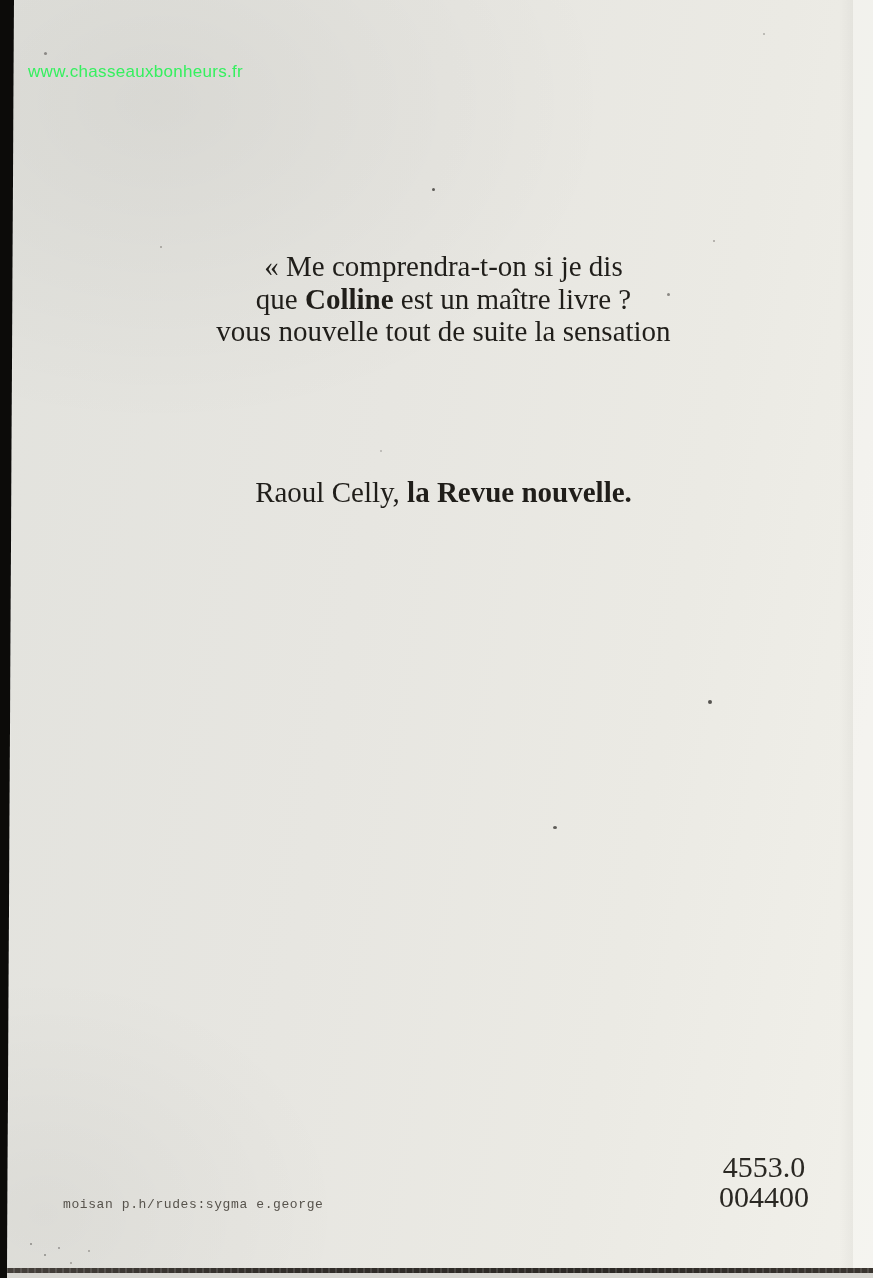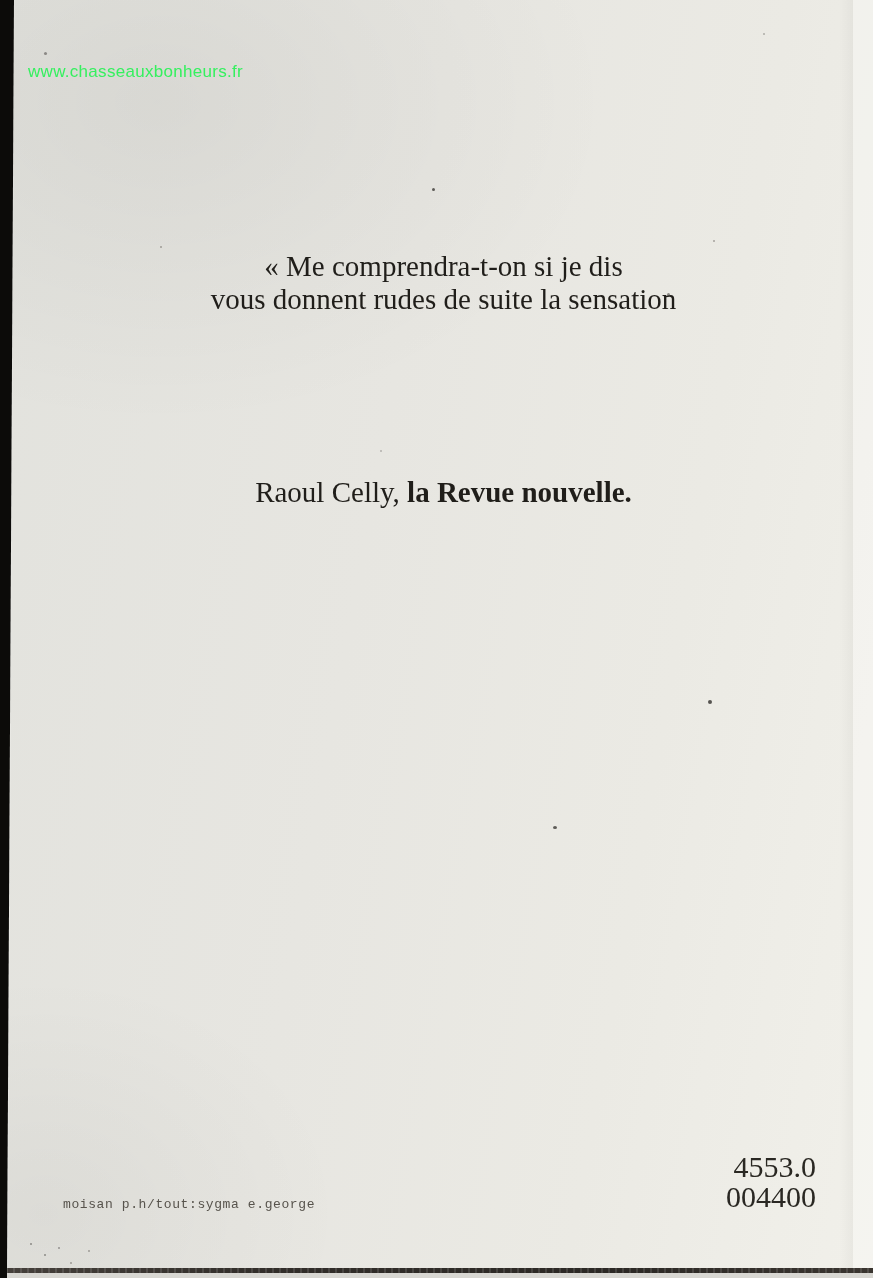--- a/index.html
+++ b/index.html
@@ -83,21 +83,21 @@
     text-align: center;
     font-size: 29px;
     line-height: 32px;
     color: #201e1a;
   }
 
   .codes {
     position: absolute;
     left: 712px; top: 1152px;
     width: 104px;
-    text-align: right;
+    text-align: center;
     font-size: 30px;
     line-height: 30px;
     color: #2a2823;
   }
 
   .credit {
     position: absolute;
     left: 63px; top: 1197px;
     font-family: "Liberation Mono", monospace;
     font-size: 13px;
@@ -114,31 +114,32 @@
 </style>
 </head>
 <body>
 
 <div class="cover">
 
   <div class="watermark">www.chasseauxbonheurs.fr</div>
 
   <div class="quote">
     <div>« Me comprendra-t-on si je dis</div>
-    <div>vous donnent rudes de suite la sensation</div>
+    <div><span>que </span><span class="b">Colline</span><span> est un maître livre ?</span></div>
+    <div>vous nouvelle tout de suite la sensation</div>
   </div>
 
   <div class="attribution"><span>Raoul Celly, </span><span class="b">la Revue nouvelle.</span></div>
 
   <div class="codes">
     <div>4553.0</div>
     <div>004400</div>
   </div>
 
-  <div class="credit">moisan p.h/tout:sygma e.george</div>
+  <div class="credit">moisan p.h/rudes:sygma e.george</div>
 
   <i class="speck" style="left:432px;top:188px;width:3px;height:3px;opacity:.8;"></i>
   <i class="speck" style="left:708px;top:700px;width:4px;height:4px;opacity:.85;"></i>
   <i class="speck" style="left:553px;top:826px;width:4px;height:3px;opacity:.8;"></i>
   <i class="speck" style="left:713px;top:240px;width:2px;height:2px;opacity:.4;"></i>
   <i class="speck" style="left:667px;top:293px;width:3px;height:3px;opacity:.55;"></i>
   <i class="speck" style="left:763px;top:33px;width:2px;height:2px;opacity:.35;"></i>
   <i class="speck" style="left:44px;top:52px;width:3px;height:3px;opacity:.5;"></i>
   <i class="speck" style="left:160px;top:246px;width:2px;height:2px;opacity:.4;"></i>
   <i class="speck" style="left:380px;top:450px;width:2px;height:2px;opacity:.3;"></i>

